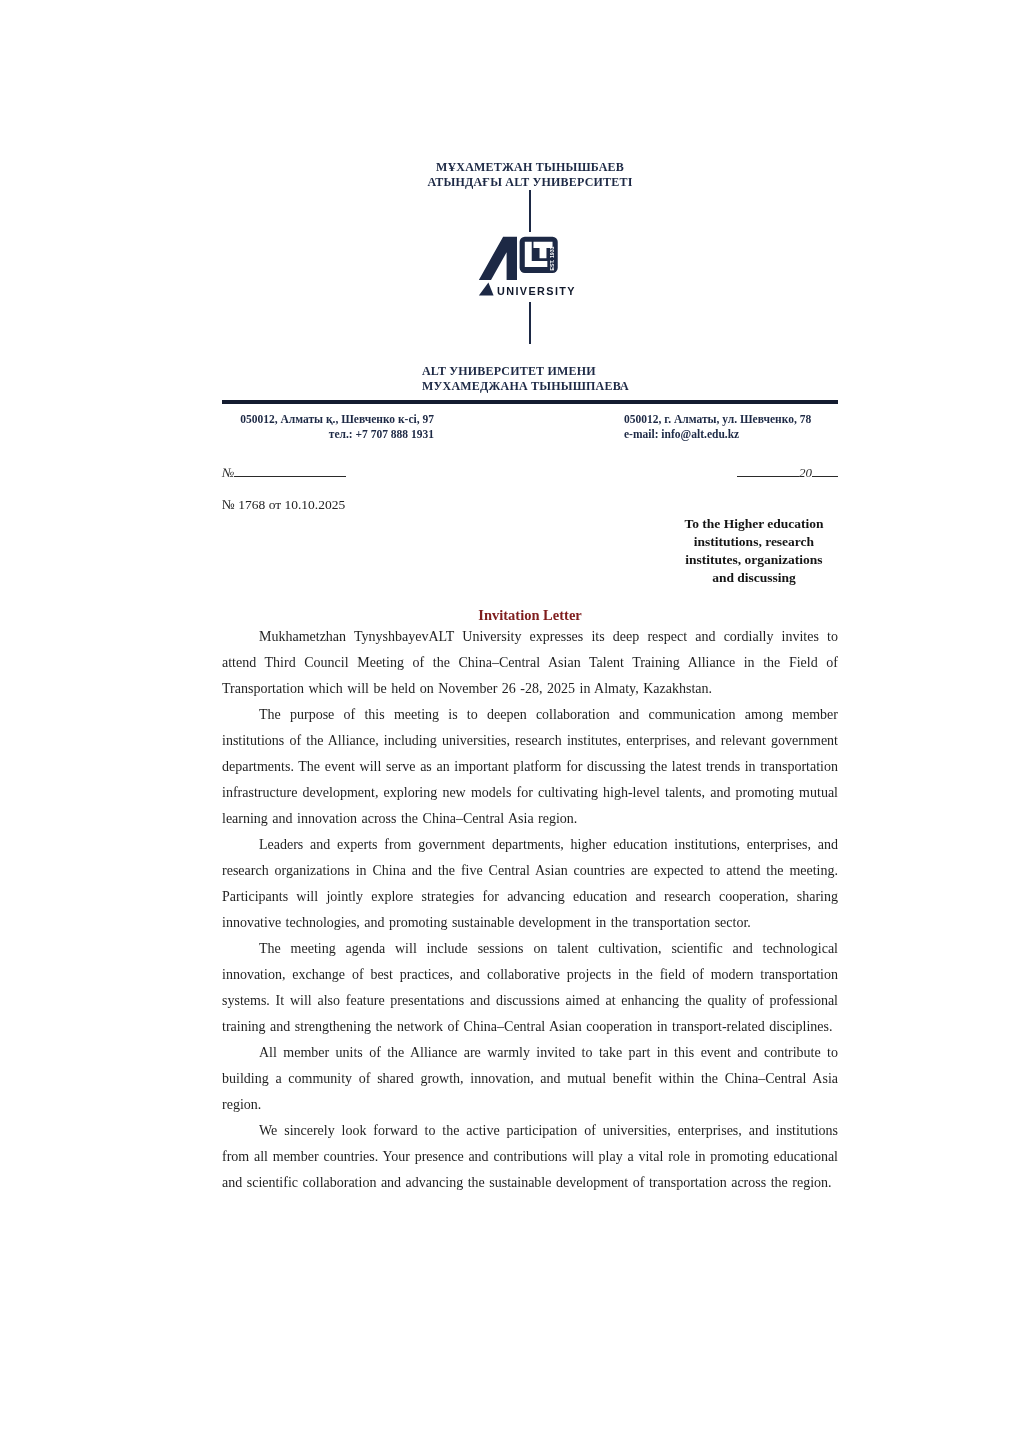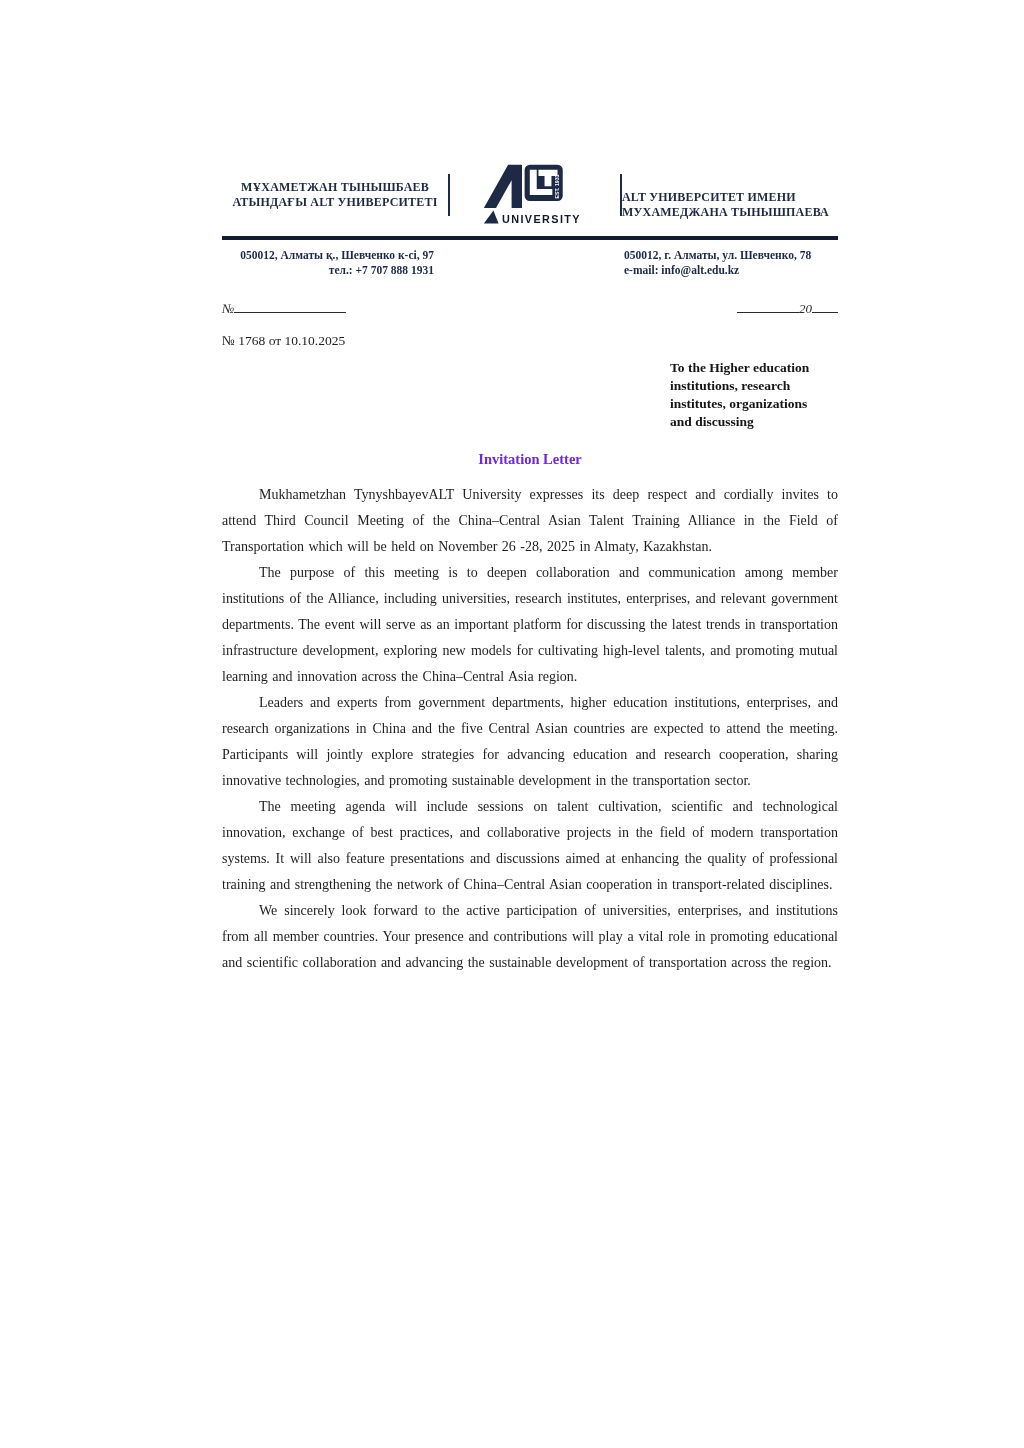--- a/index.html
+++ b/index.html
@@ -17,20 +17,21 @@
     position: absolute;
     left: 222px; top: 160px;
     width: 616px;
   }
   
   .lh-row {
     display: flex;
     align-items: center;
     justify-content: center;
     min-height: 62px;
+    flex-direction: column;
   }
   .lh-left, .lh-right {
     color: #1d2945;
     font-weight: bold;
     font-size: 12px;
     line-height: 15px;
     letter-spacing: 0.2px;
   }
   .lh-left { width: 226px; text-align: center; }
   .lh-right { width: 216px; text-align: left; margin-top: 20px; }
@@ -85,38 +86,39 @@
   .u-long  { width: 112px; }
   .u-mid   { width: 62px; }
   .u-short { width: 26px; }
   .doc-number {
     margin-top: 16px;
     font-size: 13.5px;
     color: #222;
   }
   
   .recipient {
-    margin-top: 10px;
+    margin-top: 2px;
     margin-left: auto;
     width: 168px;
     font-weight: bold;
     font-size: 13.5px;
     line-height: 18px;
     color: #151515;
+    text-align: center;
   }
   .recipient span { display: block; }
   
   .letter-title {
     margin-top: 20px;
     text-align: center;
     font-weight: bold;
     font-size: 14.5px;
-    color: #6d28d9;
-  }
-  .letter-body { margin-top: 14px; }
+    color: #7f1d1d;
+  }
+  .letter-body { }
   .letter-body p {
     font-size: 14px;
     line-height: 26px;
     text-align: justify;
     text-indent: 37px;
     color: #1f1f1f;
     word-spacing: 1px;
   }
 </style>
 </head>
@@ -189,17 +191,18 @@
       <span>and discussing</span>
     </div>
 
     <h1 class="letter-title">Invitation Letter</h1>
 
     <div class="letter-body">
       <p>Mukhametzhan TynyshbayevALT University expresses its deep respect and cordially invites to attend Third Council Meeting of the China–Central Asian Talent Training Alliance in the Field of Transportation which will be held on November 26 -28, 2025 in Almaty, Kazakhstan.</p>
       <p>The purpose of this meeting is to deepen collaboration and communication among member institutions of the Alliance, including universities, research institutes, enterprises, and relevant government departments. The event will serve as an important platform for discussing the latest trends in transportation infrastructure development, exploring new models for cultivating high-level talents, and promoting mutual learning and innovation across the China–Central Asia region.</p>
       <p>Leaders and experts from government departments, higher education institutions, enterprises, and research organizations in China and the five Central Asian countries are expected to attend the meeting. Participants will jointly explore strategies for advancing education and research cooperation, sharing innovative technologies, and promoting sustainable development in the transportation sector.</p>
       <p>The meeting agenda will include sessions on talent cultivation, scientific and technological innovation, exchange of best practices, and collaborative projects in the field of modern transportation systems. It will also feature presentations and discussions aimed at enhancing the quality of professional training and strengthening the network of China–Central Asian cooperation in transport-related disciplines.</p>
+      <p>All member units of the Alliance are warmly invited to take part in this event and contribute to building a community of shared growth, innovation, and mutual benefit within the China–Central Asia region.</p>
       <p>We sincerely look forward to the active participation of universities, enterprises, and institutions from all member countries. Your presence and contributions will play a vital role in promoting educational and scientific collaboration and advancing the sustainable development of transportation across the region.</p>
     </div>
 
   </div>
 </div>
 
 </body></html>

